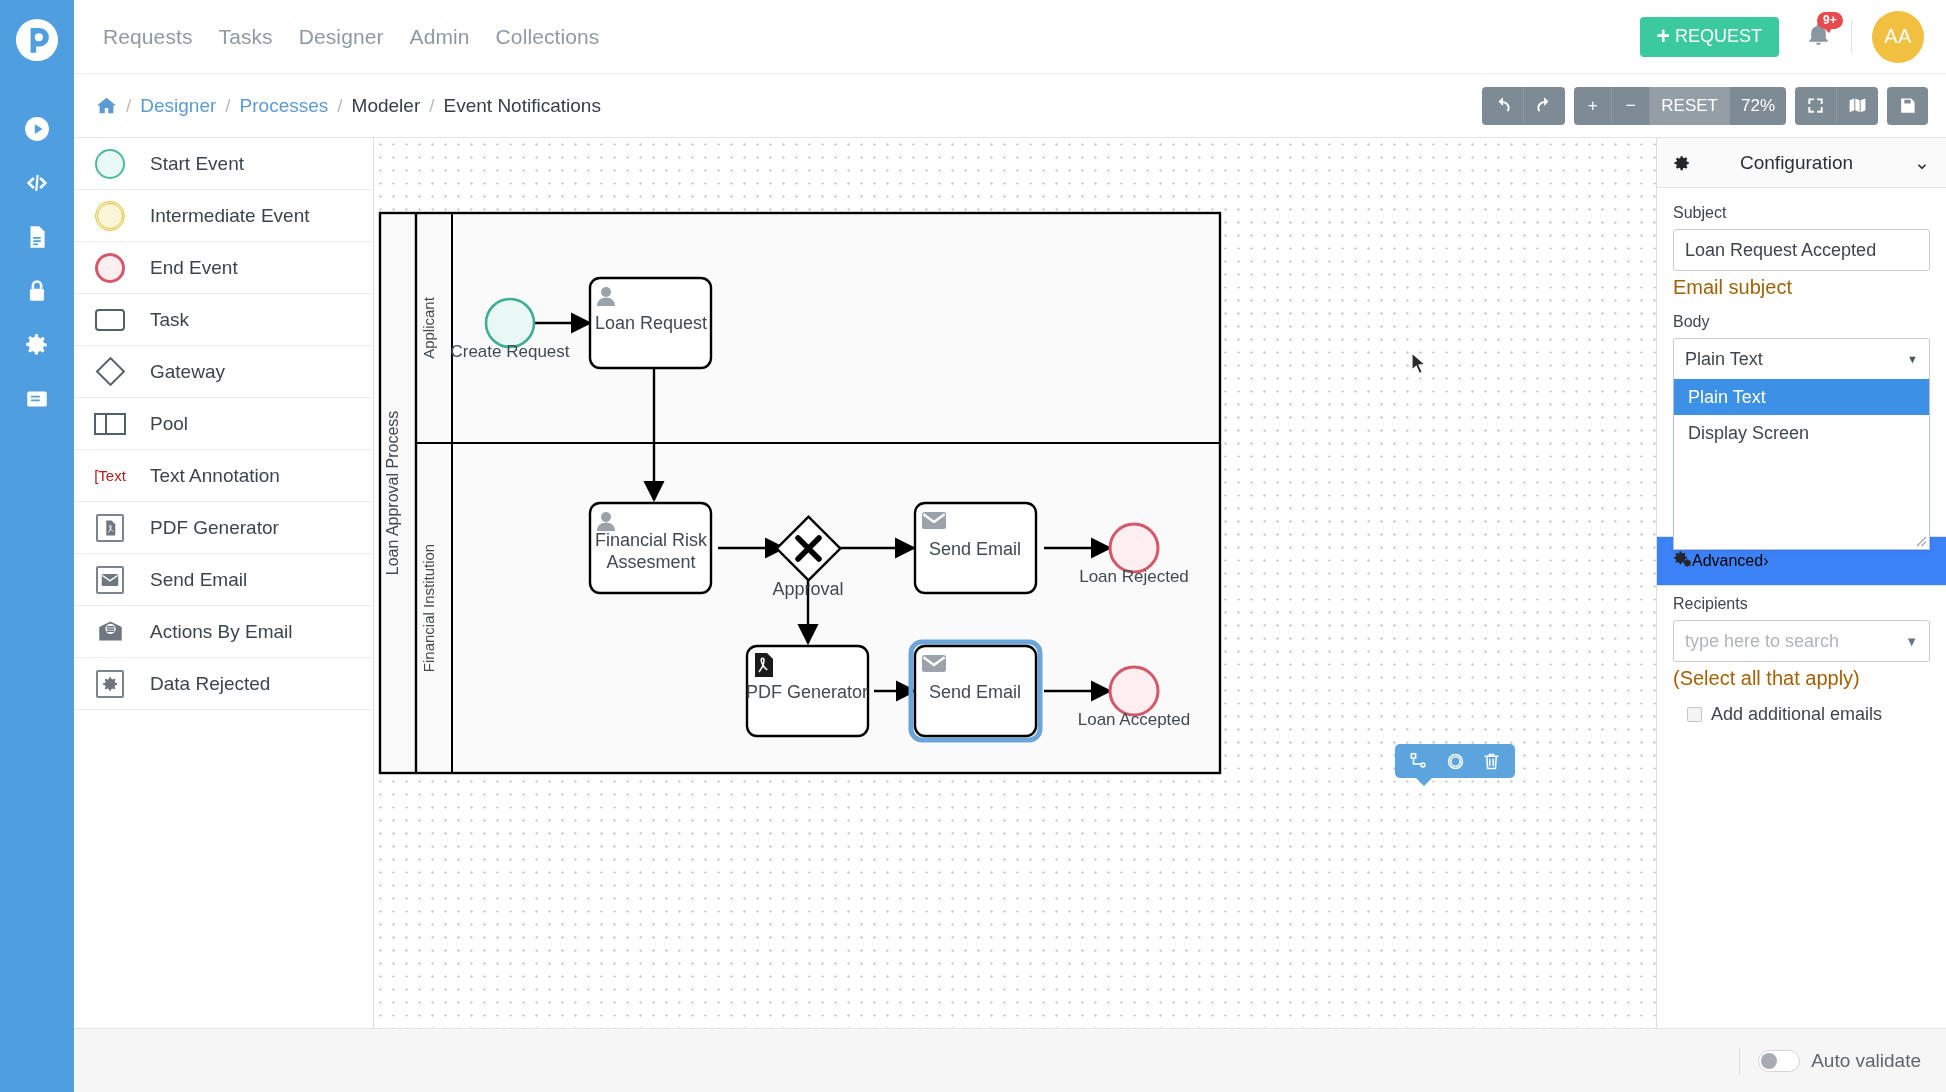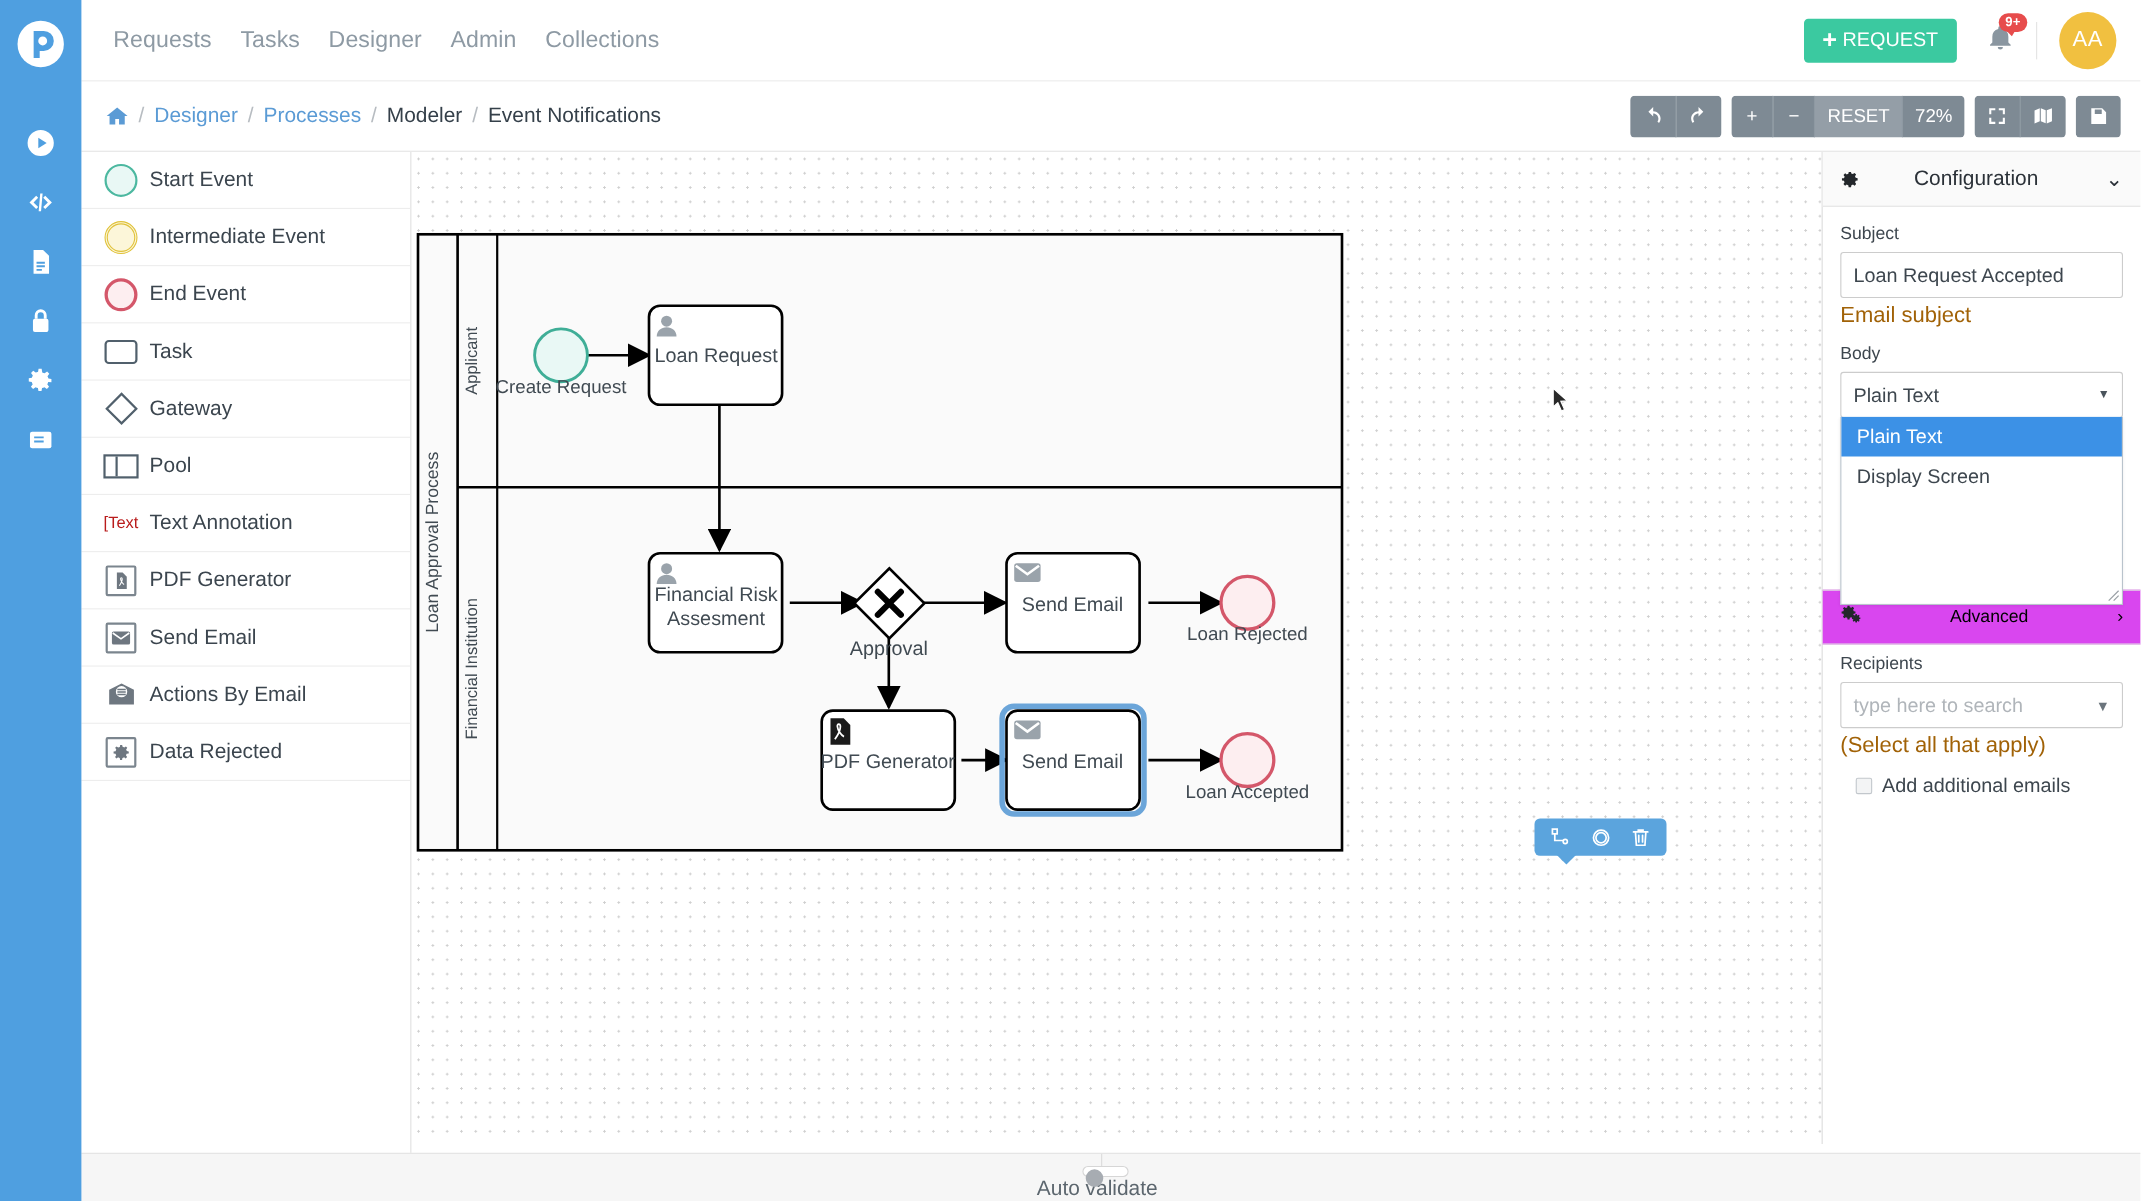--- a/index.html
+++ b/index.html
@@ -89,21 +89,21 @@
   .tb-btn.light { background: #949ea7; }
   .tb-btn svg { width: 19px; height: 19px; fill: #fff; }
 
   
   #palette {
     position: absolute; left: 74px; top: 138px; width: 300px; bottom: 0;
     background: #fff; border-right: 1px solid #e0e0e0; z-index: 15;
   }
   .palette-item {
     display: flex; align-items: center; height: 52px; padding-left: 20px;
-    border-bottom: 1px solid #ededed; cursor: pointer; gap: 10px;
+    border-bottom: 1px solid #ededed; cursor: pointer; gap: 24px;
   }
   .palette-item .pi-icon {
     width: 32px; height: 32px; display: flex; align-items: center; justify-content: center;
     flex: 0 0 32px;
   }
   .palette-item .pi-label { font-size: 19px; color: #3b454e; }
   .circ { width: 30px; height: 30px; border-radius: 50%; box-sizing: border-box; }
   .circ.start { border: 2.5px solid #4cb8a0; background: #e9f8f5; }
   .circ.inter { border: 3px double #e0c23a; background: #fcf6d9; }
   .circ.end   { border: 3px solid #d4576a; background: #fdeef0; }
@@ -200,31 +200,30 @@
   .search-select .caret2 { margin-left: auto; font-size: 13px; color: #6b757d; }
   .checkbox-row { display: flex; align-items: center; gap: 9px; margin-top: 13px; padding-left: 14px; }
   .cb {
     width: 15px; height: 15px; border: 1px solid #c2c7cc; background: #f3f4f5;
     border-radius: 2px; cursor: pointer; flex: 0 0 15px;
   }
   .cb-label { font-size: 18px; color: #3d464e; }
   #advanced-header {
     position: absolute; left: 0; right: 0; top: 398px;
     height: 50px; display: flex; align-items: center; padding: 0 16px;
-    background: #d946ef; border-top: 1px solid #e3e3e3; border-bottom: 1px solid #e3e3e3;
+    background: #3b82f6; border-top: 1px solid #e3e3e3; border-bottom: 1px solid #e3e3e3;
     cursor: pointer;
-    justify-content: space-between;
   }
   #advanced-header .ph-icon svg { width: 19px; height: 19px; fill: #23272b; }
 
   
   #bottom-bar {
-    position: absolute; left: 74px; right: 0; bottom: 0; height: 44px;
+    position: absolute; left: 74px; right: 0; bottom: 0; height: 64px;
     background: #f6f6f6; border-top: 1px solid #e4e4e4;
-    display: flex; align-items: center; justify-content: flex-end; z-index: 19; flex-direction: column;
+    display: flex; align-items: center; justify-content: flex-end; z-index: 19;
   }
   #bottom-divider { width: 1px; height: 26px; background: #dcdcdc; margin-right: 18px; }
   #toggle-switch {
     width: 42px; height: 22px; background: #fff; border: 1px solid #d6d6d6;
     border-radius: 11px; position: relative; cursor: pointer; margin-right: 11px;
   }
   #toggle-knob {
     position: absolute; left: 2px; top: 2px; width: 16px; height: 16px;
     border-radius: 50%; background: #a7acb2;
   }

